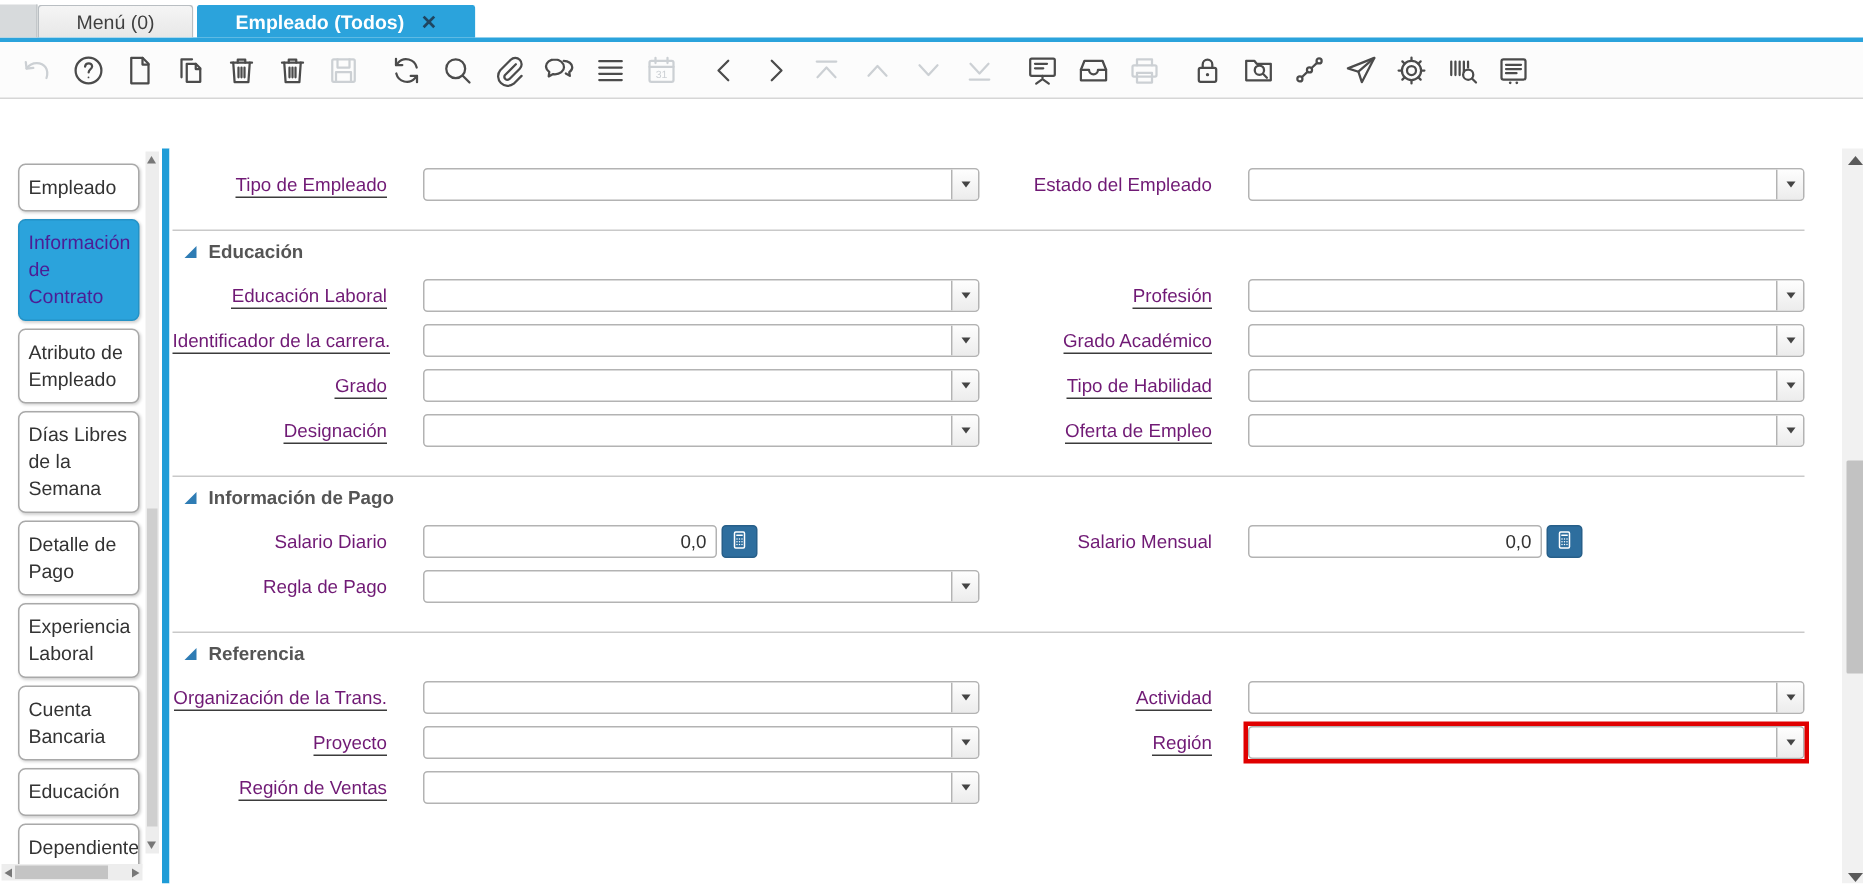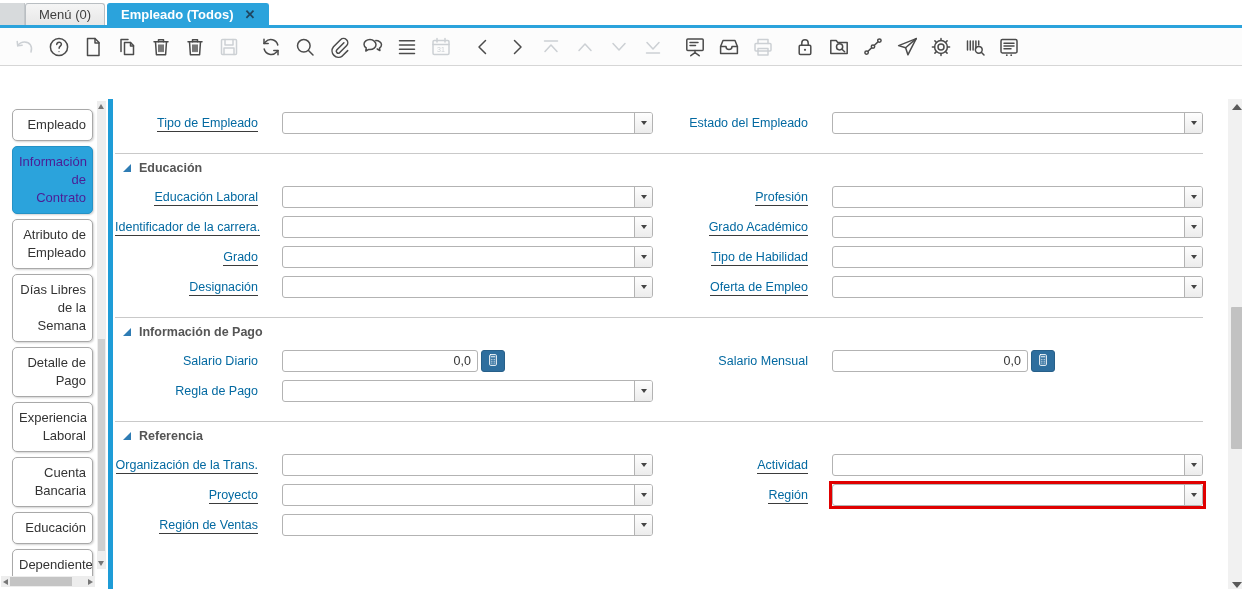--- a/index.html
+++ b/index.html
@@ -2,21 +2,21 @@
 <html style="--accent: #2BA3DC; --splitter: #1E9CD7; --highlight: #E00000; --calc: #2E6E9E; --icon: #4B4B4B;"><head>
 <meta charset="utf-8">
 <style>
   html,body{margin:0;padding:0;background:#fff;}
   .app{position:relative;width:1242px;height:589px;overflow:hidden;background:#fff;
        font-family:"Liberation Sans",sans-serif;-webkit-font-smoothing:antialiased;}
 
   
   .tabbar{padding-top:3px;height:22px;background:#fff;display:flex;align-items:flex-end;}
   .tabbar-lead{width:24px;height:22px;background:#d7dadc;border-right:1px solid #c3c7ca;flex:none;}
-  .wtab{height:22px;box-sizing:border-box;display:flex;align-items:center;padding:0 13px;
+  .wtab{height:22px;box-sizing:border-box;display:flex;align-items:center;padding:0 25px;
         font-size:13px;color:#3f3f3f;background:linear-gradient(#f5f5f5,#e7e7e7);
         border:1px solid #b9bec2;border-bottom:none;border-radius:3px 3px 0 0;margin-right:2px;cursor:pointer;}
   .wtab.active{background:var(--accent);color:#fff;font-weight:bold;border-color:var(--accent);align-items:center;}
   .wtab .close{margin-left:11px;color:#1f4560;font-weight:bold;font-size:13px;line-height:1;cursor:pointer;}
   .accentbar{height:3px;background:var(--accent);}
 
   
   .toolbar{height:37px;background:#fcfcfc;border-bottom:1px solid #d6d6d6;display:flex;align-items:center;padding-left:8px;}
   .tool{width:26px;height:28px;background:none;border:none;padding:1px 0 0 0;margin:0 4px;color:var(--icon);cursor:pointer;}
   .tool.disabled{color:#ccd0d4;cursor:default;}
@@ -25,21 +25,21 @@
 
   .gap{height:33px;background:#fff;}
 
   
   .body{position:relative;height:494px;display:flex;}
 
   
   .sidebar{width:108px;flex:none;position:relative;box-sizing:border-box;padding:10px 0 0 12px;overflow:hidden;}
   .side-tab{width:81px;box-sizing:border-box;background:#fff;border:1px solid #a9a9a9;border-radius:5px;
             box-shadow:1px 1px 2px rgba(0,0,0,.18);margin-bottom:5px;padding:6px;
-            font-size:13px;line-height:18px;text-align:right;color:#333;cursor:pointer;overflow:hidden;}
+            font-size:13px;line-height:18px;color:#333;cursor:pointer;overflow:hidden;}
   .side-tab.active{background:var(--accent);border-color:#2492c6;color:#4c1d95;}
   .vscroll{position:absolute;top:2px;right:2px;width:9px;height:468px;background:#ededed;}
   .vscroll .thumb{position:absolute;left:1px;right:1px;top:238px;height:212px;background:#cfcfcf;}
   .arr{position:absolute;width:0;height:0;}
   .arr.up{left:1px;top:3px;border-left:3.5px solid transparent;border-right:3.5px solid transparent;border-bottom:5px solid #777;}
   .arr.dn{left:1px;bottom:3px;border-left:3.5px solid transparent;border-right:3.5px solid transparent;border-top:5px solid #777;}
   .hscroll{position:absolute;left:1px;bottom:6px;width:94px;height:11px;background:#ededed;}
   .hscroll .thumb{position:absolute;top:1px;bottom:1px;left:9px;width:62px;background:#c4c4c4;}
   .arr.lf{top:3px;left:2px;border-top:3.5px solid transparent;border-bottom:3.5px solid transparent;border-right:5px solid #777;}
   .arr.rt{top:3px;right:2px;border-top:3.5px solid transparent;border-bottom:3.5px solid transparent;border-left:5px solid #777;}
@@ -47,21 +47,21 @@
   .splitter{width:5px;flex:none;background:var(--splitter);cursor:col-resize;}
 
   
   .content{flex:1;position:relative;box-sizing:border-box;padding:2px 45px 0 2px;background:#fff;}
   .form{padding-top:7px;}
   .sep{border-top:1px solid #c9c9c9;margin-top:15px;}
   .gheader{height:28px;display:flex;align-items:center;cursor:pointer;}
   .tri{width:0;height:0;border-style:solid;border-width:0 0 8px 8px;border-color:transparent transparent #2e7cb4 transparent;margin:0 8px 0 8px;}
   .gheader span{font-size:12.5px;font-weight:bold;color:#555;}
   .frow{display:flex;align-items:center;height:30px;}
-  .lab{width:143px;flex:none;text-align:right;font-size:12.5px;color:#0369a1;white-space:nowrap;}
+  .lab{width:143px;flex:none;text-align:right;font-size:12.5px;color:#701a75;white-space:nowrap;}
   .lab.r{width:155px;}
   .lab .u{border-bottom:1px solid #3b3b3b;padding-bottom:1px;}
   .fld{width:371px;flex:none;margin-left:24px;display:flex;align-items:center;}
   .fwrap{width:100%;}
   .fwrap.highlight{outline:3px solid var(--highlight);}
   .combo{display:flex;height:22px;border:1px solid #b3b3b3;border-radius:3px;background:#fff;box-sizing:border-box;overflow:hidden;}
   .combo-text{flex:1;font-size:12.5px;color:#333;padding:2px 4px;box-sizing:border-box;}
   .combo-btn{width:17px;flex:none;border-left:1px solid #b3b3b3;background:linear-gradient(#fefefe,#ececec);
              display:flex;align-items:center;justify-content:center;cursor:pointer;}
   .caret{width:0;height:0;border-left:3.5px solid transparent;border-right:3.5px solid transparent;border-top:4.5px solid #444;}

